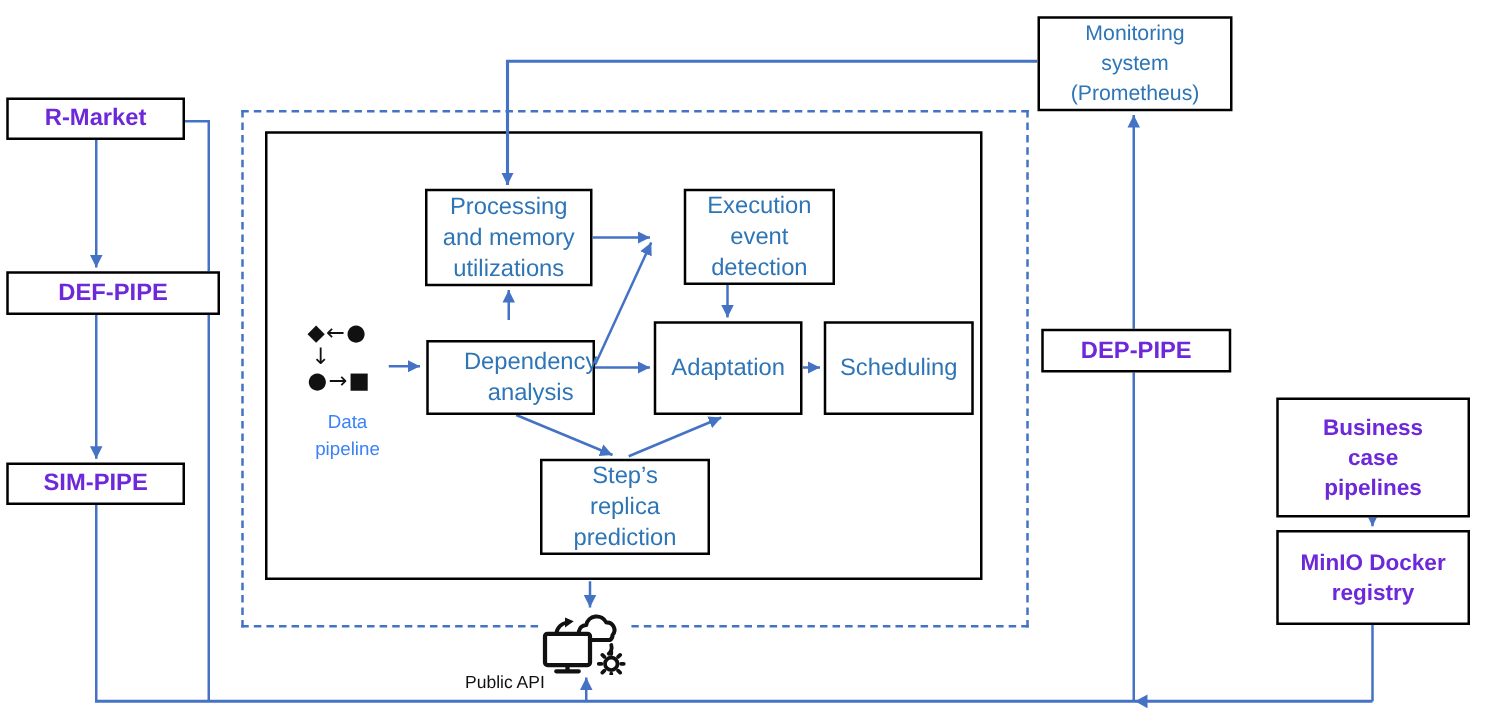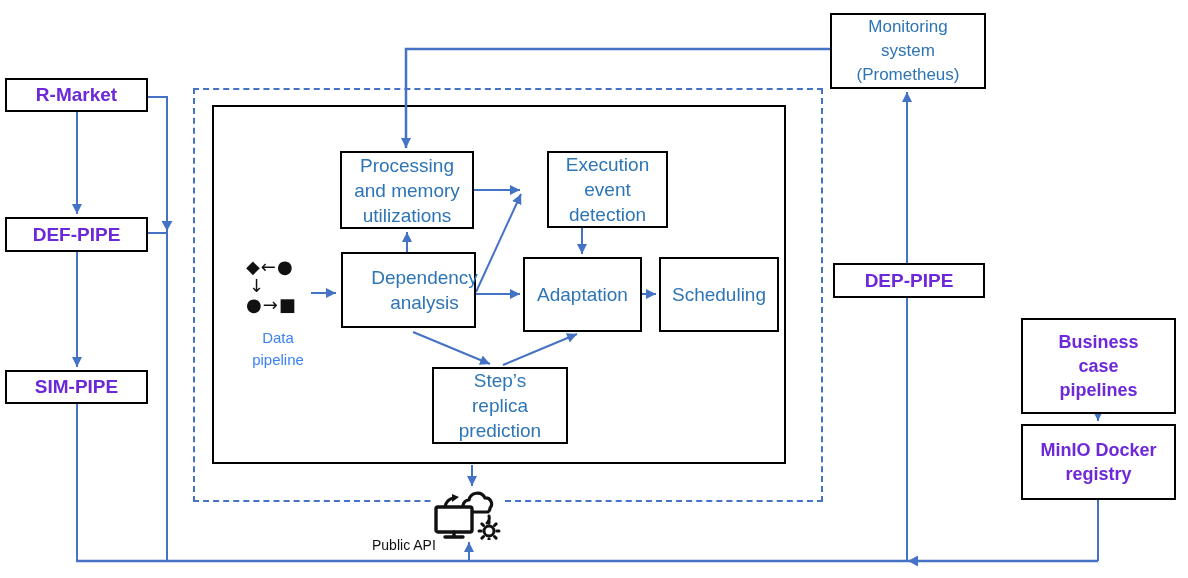--- a/index.html
+++ b/index.html
@@ -11,30 +11,30 @@
   .frame { position:absolute; z-index:0; background:transparent; }
   #dashed-frame { left:193px; top:88px; width:630px; height:414px; border:2px dashed #4472C4; }
   #inner-frame  { left:212px; top:105px; width:574px; height:359px; border:2px solid #000; }
 
   .node { position:absolute; z-index:2; background:#fff; display:flex; align-items:center;
           justify-content:center; text-align:center; white-space:pre-line; }
   .black-node { border:2px solid #000; color:#6d28d9; font-weight:bold; font-size:19px; line-height:24px; }
   .blue-node  { border:2px solid #000; color:#2E75B6; font-weight:400; font-size:19px; line-height:25px; }
 
   #n-r-market   { left:5px;   top:78px;  width:143px; height:34px; }
-  #n-def-pipe   { left:5px;   top:217px; width:143px; height:35px; }
+  #n-def-pipe   { left:5px;   top:217px; width:171px; height:35px; }
   #n-sim-pipe   { left:5px;   top:370px; width:143px; height:34px; }
   #n-dep-pipe   { left:833px; top:263px; width:152px; height:35px; }
   #n-business   { left:1021px;top:318px; width:155px; height:96px; font-size:18px; line-height:24px; }
   #n-minio      { left:1021px;top:424px; width:155px; height:76px; font-size:18px; line-height:24px; }
   #n-monitoring { left:830px; top:13px;  width:156px; height:76px; font-size:17px; line-height:24px; border-width:2px; }
 
   #n-processing { left:340px; top:151px; width:134px; height:78px; }
   #n-execution  { left:523px; top:151px; width:121px; height:77px;margin-left:24px; }
-  #n-dependency { left:341px; top:252px; width:135px; height:76px;padding-left:32px; }
+  #n-dependency { left:341px; top:272px; width:135px; height:60px;padding-left:32px; }
   #n-adaptation { left:523px; top:257px; width:119px; height:75px; }
   #n-scheduling { left:659px; top:257px; width:120px; height:75px; }
   #n-steps      { left:432px; top:367px; width:136px; height:77px; }
 
   #pipeline-glyph { position:absolute; left:246px; top:257px; z-index:2; color:#111;
                     font-family:"DejaVu Sans", sans-serif; font-size:18px; line-height:19px;
                     letter-spacing:1px; text-align:left; }
   #pipeline-glyph .g-row2 { padding-left:3px; }
 
   #lbl-data-pipeline { left:237px; top:326px; width:82px; height:46px; z-index:2;

